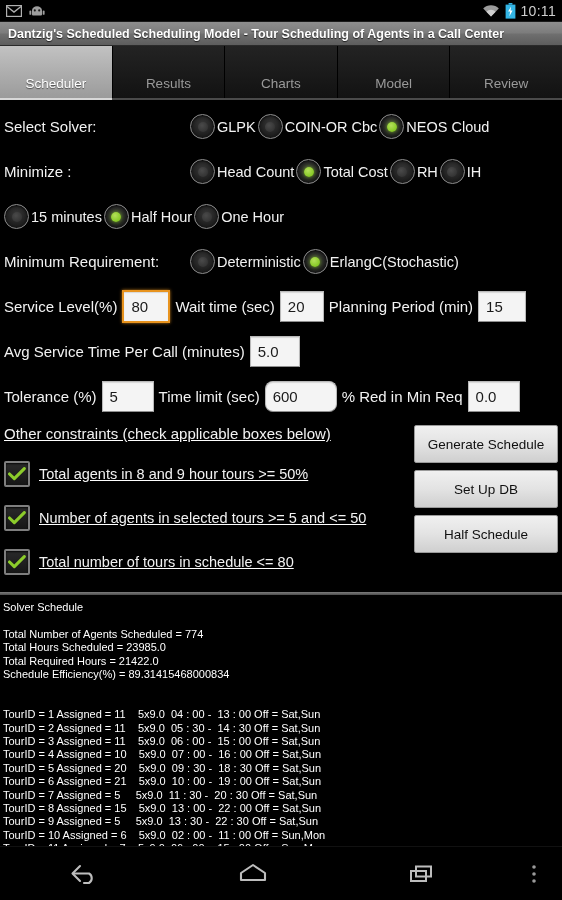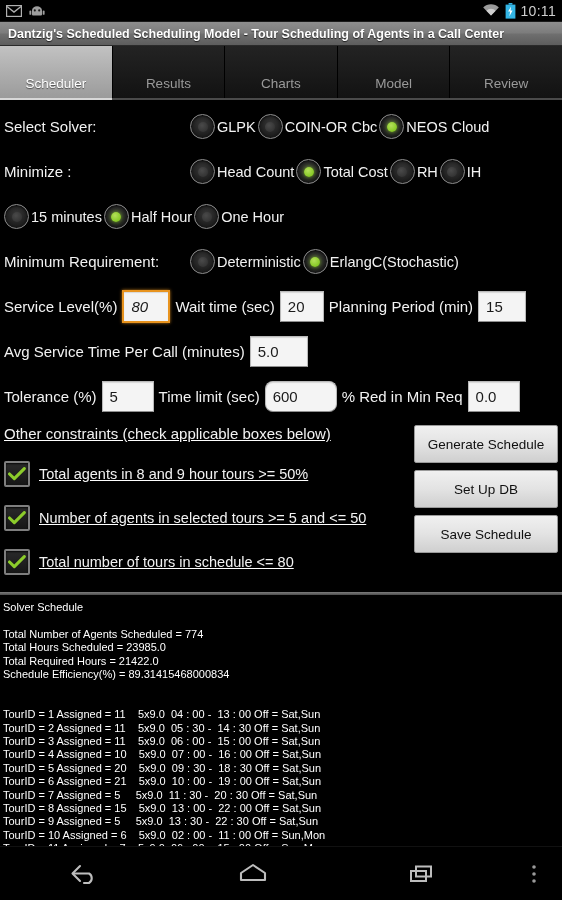--- a/index.html
+++ b/index.html
@@ -13,21 +13,21 @@
 
   
   .statusbar {
     height: 22px; width: 100%;
     background: #000;
     display: flex; align-items: center;
     padding: 0 6px;
     border-bottom: 1px solid #1a1a1a;
   }
   .sb-left { display: flex; align-items: center; gap: 7px; }
-  .sb-right { margin-left: auto; display: flex; gap: 5px; }
+  .sb-right { margin-left: auto; display: flex; align-items: center; gap: 5px; }
   .sb-time { font-size: 14px; color: #cfcfcf; letter-spacing: .3px; }
   .ico { display: inline-block; line-height: 0; }
 
   
   .titlebar {
     height: 24px;
     background: linear-gradient(to bottom, #8d8d8d 0%, #7c7c7c 48%, #6f6f6f 52%, #5d5d5d 100%);
     display: flex; align-items: center;
     padding-left: 8px;
     border-bottom: 1px solid #2a2a2a;
@@ -103,24 +103,24 @@
     padding: 6px 7px;
     margin: 0 5px;
     text-align: left;
     display: inline-block;
     box-shadow: inset 0 1px 1px rgba(0,0,0,.12);
   }
   .tinput.focused {
     border: 2px solid #e8931e;
     box-shadow: 0 0 3px rgba(232,147,30,.8), inset 0 1px 1px rgba(0,0,0,.12);
   }
-  .w-sl { width: 48px; font-style: italic; }
+  .w-sl { width: 48px; }
   .w-wt { width: 44px; }
   .w-pp { width: 48px; }
-  .w-av { width: 58px; }
+  .w-av { width: 50px; }
   .w-tol { width: 52px; }
   .w-tl { width: 72px; border-radius: 8px; }
   .w-red { width: 52px; }
 
   
   .constraints-wrap { display: flex; padding: 6px 4px 0 4px; }
   .constraints { flex: 1 1 auto; min-width: 0; text-decoration: underline; }
   .ctitle { font-size: 15px; color: #f2f2f2; white-space: nowrap; margin-bottom: 10px; }
   .chk-row { display: flex; align-items: center; height: 44px; }
   .checkbox {
@@ -382,21 +382,21 @@
             <path d="M1.5 7 L6.3 11.6 L16.3 1.6" fill="none" stroke="#8ccc2b" stroke-width="3.1" stroke-linecap="round" stroke-linejoin="round"></path>
           </svg>
       </span>
       <span class="ctext">Total number of tours in schedule &lt;= 80</span>
     </div>
   </div>
 
   <div class="btncol">
     <button class="btn">Generate Schedule</button>
     <button class="btn">Set Up DB</button>
-    <button class="btn">Save Schedule</button>
+    <button class="btn">Half Schedule</button>
   </div>
 </div>
 
 <div class="divider"></div>
 
 <div class="output">
   <div class="out-line">Solver Schedule</div>
   <div class="out-blank"></div>
   <div class="out-line">Total Number of Agents Scheduled = 774</div>
   <div class="out-line">Total Hours Scheduled = 23985.0</div>

